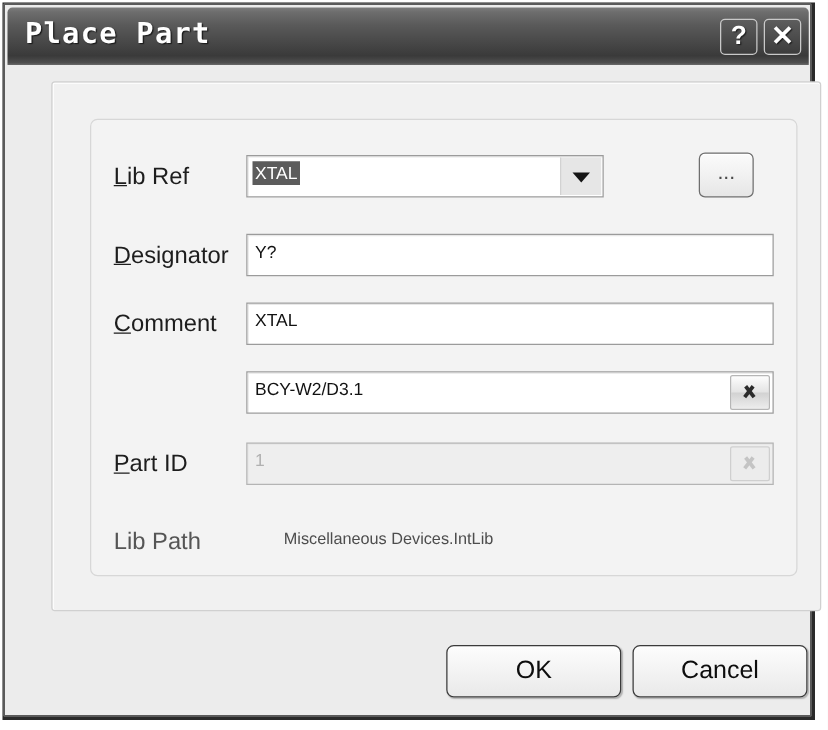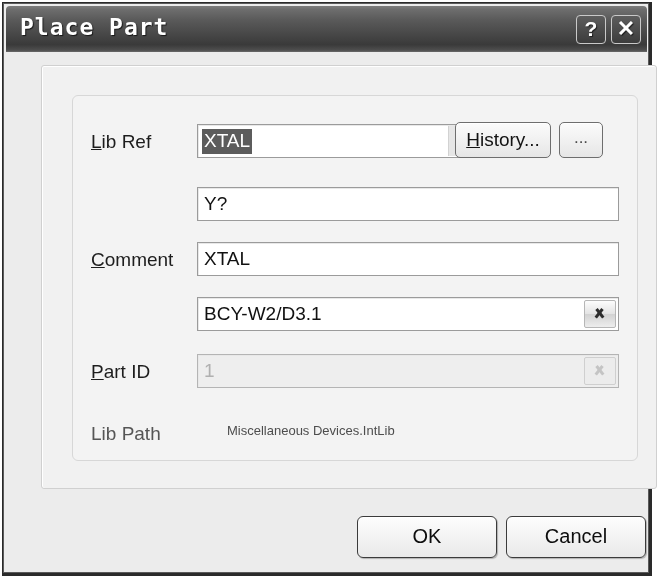--- a/index.html
+++ b/index.html
@@ -129,21 +129,21 @@
     height: 34px;
     box-sizing: border-box;
     background: #ffffff;
     border: 1px solid #9b9b9b;
     box-shadow: 1px 1px 0 #e8e8e8 inset;
   }
   .field-text {
     position: absolute;
     left: 6px;
     top: 5px;
-    font-size: 19px;
+    font-size: 14px;
     color: #111111;
     white-space: nowrap;
   }
   .field-text.selected {
     background: #5c5c5c;
     color: #ffffff;
     padding: 1px 2px 2px 2px;
     top: 4px;
     left: 4px;
   }
@@ -291,20 +291,21 @@
         <div class="lbl"><u>L</u><span>ib Ref</span></div>
         <div class="field" style="width:286px;">
           <div class="field-text selected">XTAL</div>
           <div class="combo-flat-btn">
             <div class="tri-down"></div>
           </div>
         </div>
       </div>
 
       <div class="row" style="top:91px;">
+        <div class="lbl"><u>D</u><span>esignator</span></div>
         <div class="field" style="width:422px;">
           <div class="field-text">Y?</div>
         </div>
       </div>
 
       <div class="row" style="top:146px;">
         <div class="lbl"><u>C</u><span>omment</span></div>
         <div class="field" style="width:422px;">
           <div class="field-text">XTAL</div>
         </div>
@@ -330,19 +331,18 @@
       </div>
 
       <div class="row" style="top:320px;">
         <div class="lbl dim">Lib Path</div>
         <div id="libpath-value">Miscellaneous Devices.IntLib</div>
       </div>
 
     </div>
   </div>
 
-  <div class="mini-btn" id="btn-history"><u>H</u><span>istory...</span></div>
   <div class="mini-btn" id="btn-ellipsis">...</div>
 
   <div class="footer-btn" id="btn-ok">OK</div>
   <div class="footer-btn" id="btn-cancel">Cancel</div>
 
 </div>
 
 </body></html>

